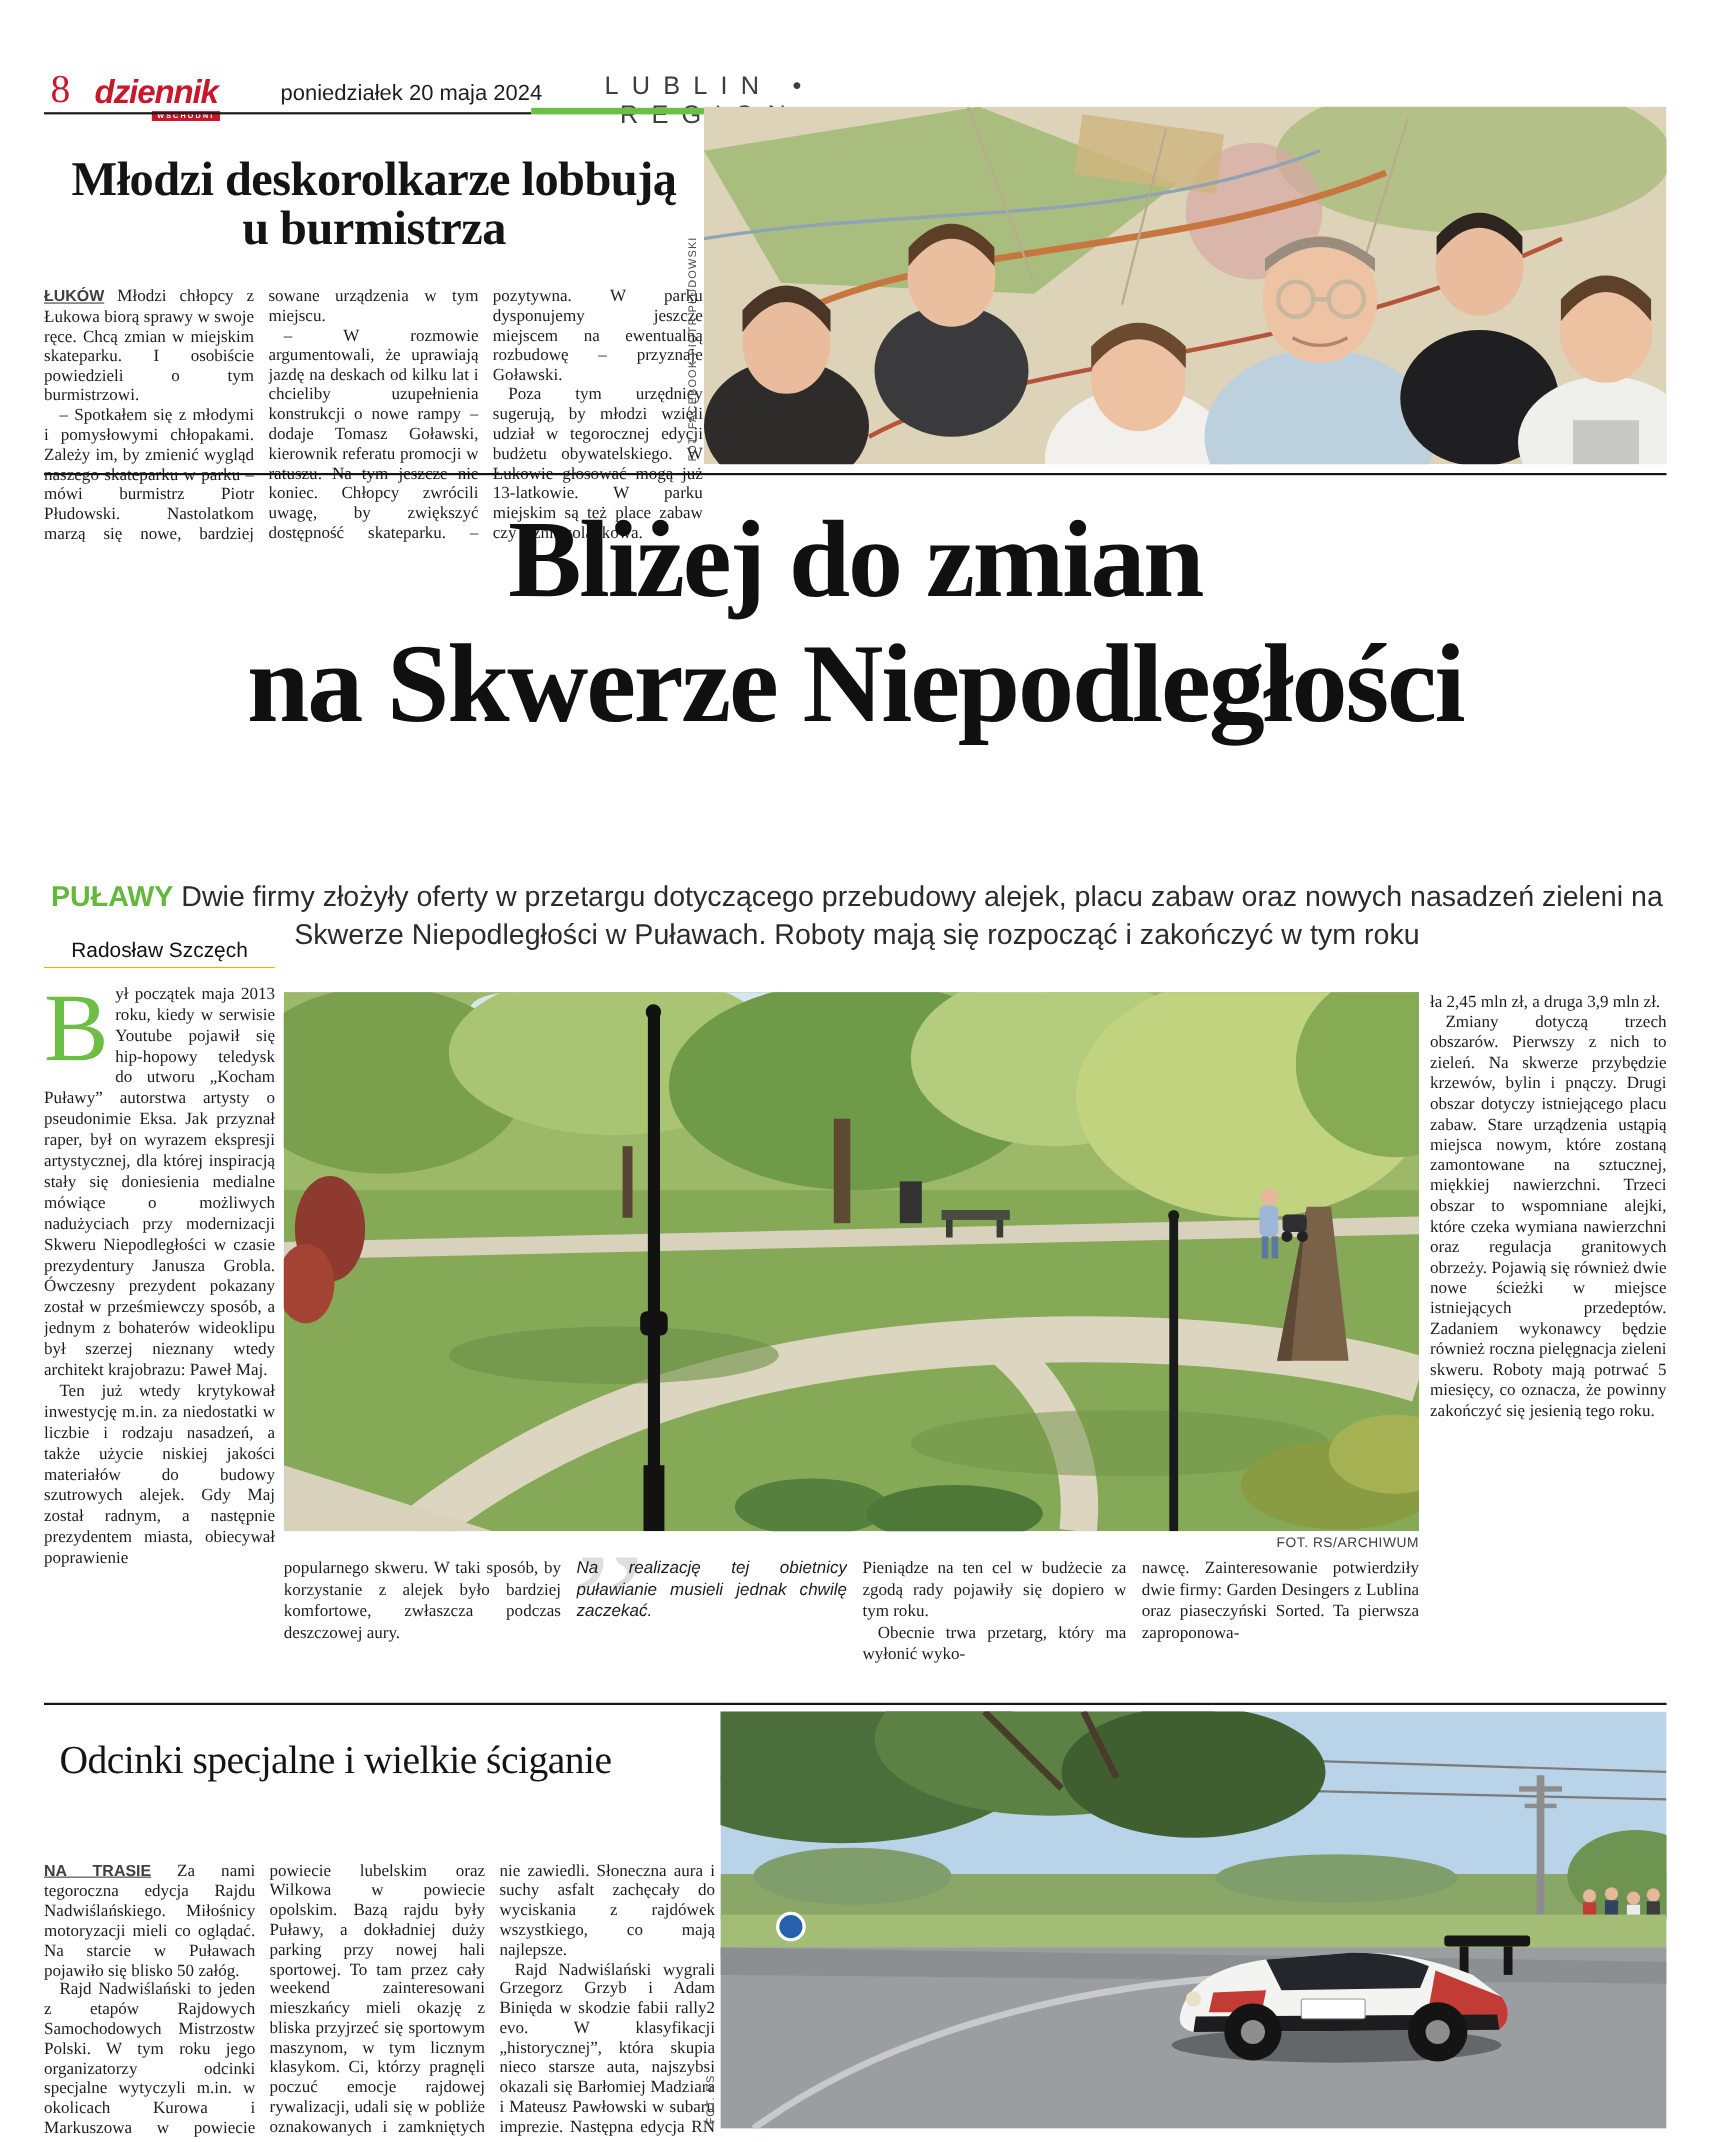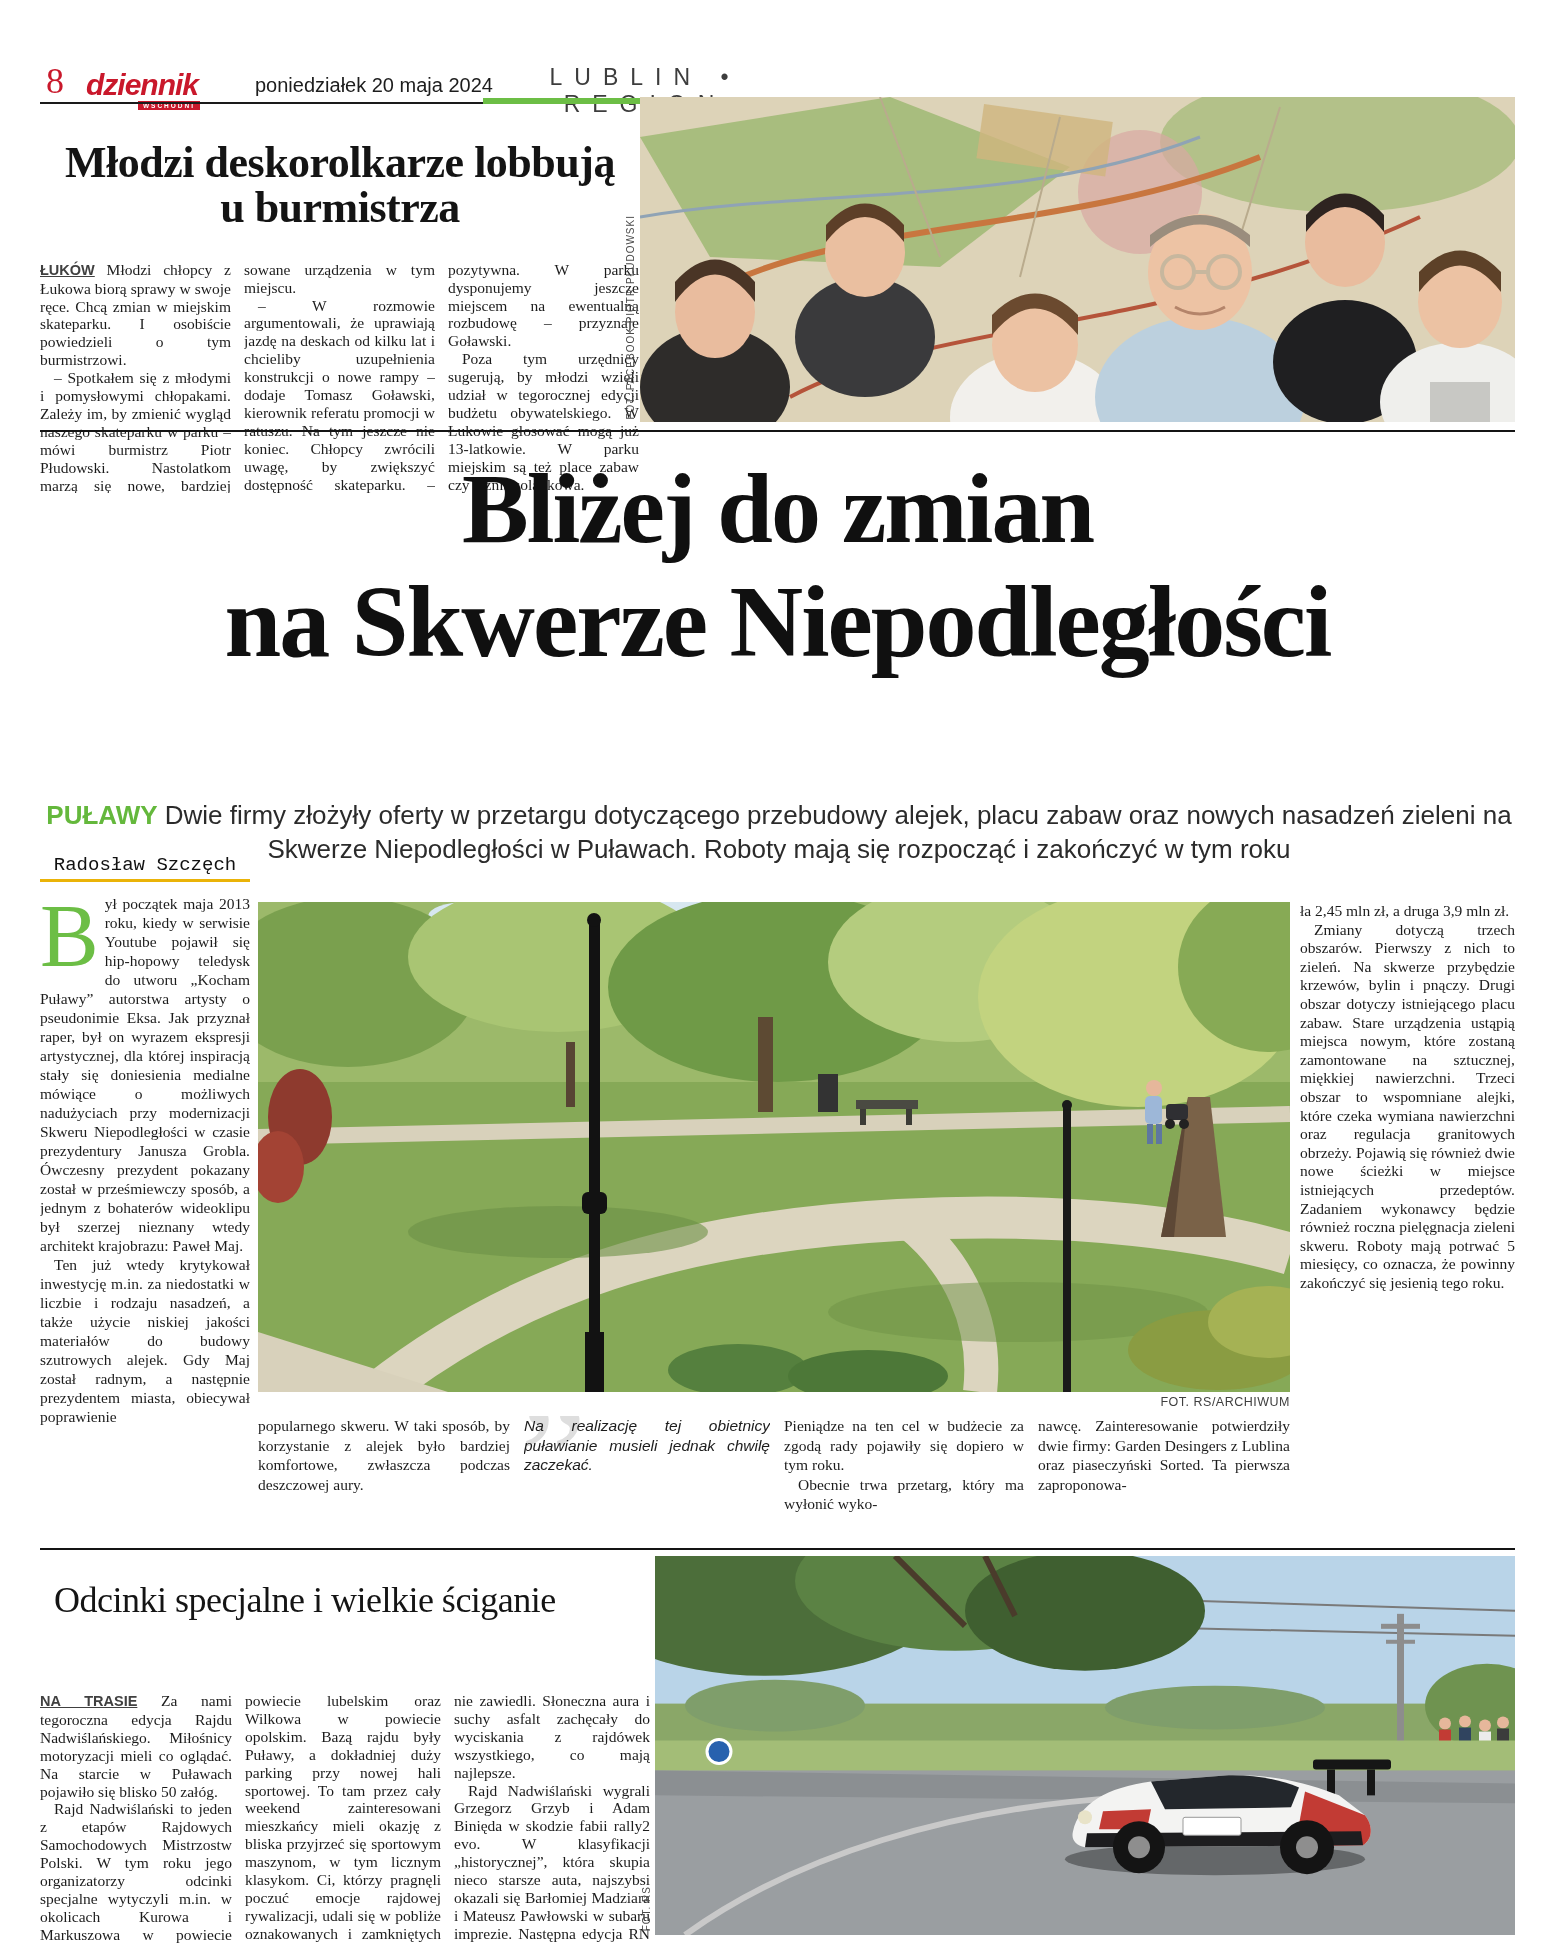--- a/index.html
+++ b/index.html
@@ -41,22 +41,22 @@
 
   
   .a2-h1{position:absolute;left:40px;top:436px;width:1475px;text-align:center;font-weight:700;color:#101010;}
   .a2-h1 .l1{display:block;font-size:100px;line-height:104px;letter-spacing:-2px;}
   .a2-h1 .l2{display:block;font-size:102px;line-height:122px;letter-spacing:-2px;}
   .a2-lede{position:absolute;left:45px;top:772px;width:1468px;text-align:center;
            font-family:"Liberation Sans","DejaVu Sans",sans-serif;font-size:26px;line-height:34px;color:#2b2b2b;}
   .a2-lede .kick{color:#64b83c;font-weight:700;}
   .a2-body{position:absolute;left:40px;top:852px;width:1475px;height:692px;}
   .byline{position:absolute;left:0;top:2px;width:210px;text-align:center;
-          font-family:Liberation Mono, monospace;font-size:19px;color:#111;
-          border-bottom:3px solid #eab308;padding-bottom:3px;}
+          font-family:Liberation Sans, sans-serif;font-size:19px;color:#111;
+          border-bottom:1px solid #eab308;padding-bottom:3px;}
   .a2-col1{position:absolute;left:0;top:42px;width:210px;height:650px;overflow:hidden;}
   .a2-col1 p{font-size:15.5px;line-height:19px;}
   .dropcap{float:left;font-size:88px;line-height:76px;color:#6cbe45;padding:4px 6px 0 0;font-weight:400;}
   .a2-photo{position:absolute;left:218px;top:50px;width:1032px;height:490px;}
   .a2-photo svg{display:block;width:100%;height:100%;}
   .a2-caption{position:absolute;left:218px;top:543px;width:1032px;text-align:right;
           font-family:"Liberation Sans","DejaVu Sans",sans-serif;font-size:12.5px;color:#3f3f3f;letter-spacing:0.5px;}
   .a2-underrow{position:absolute;left:218px;top:564px;width:1032px;height:128px;display:flex;gap:14px;}
   .a2-underrow .ucol{overflow:hidden;}
   .a2-underrow .u1{width:252px;}

